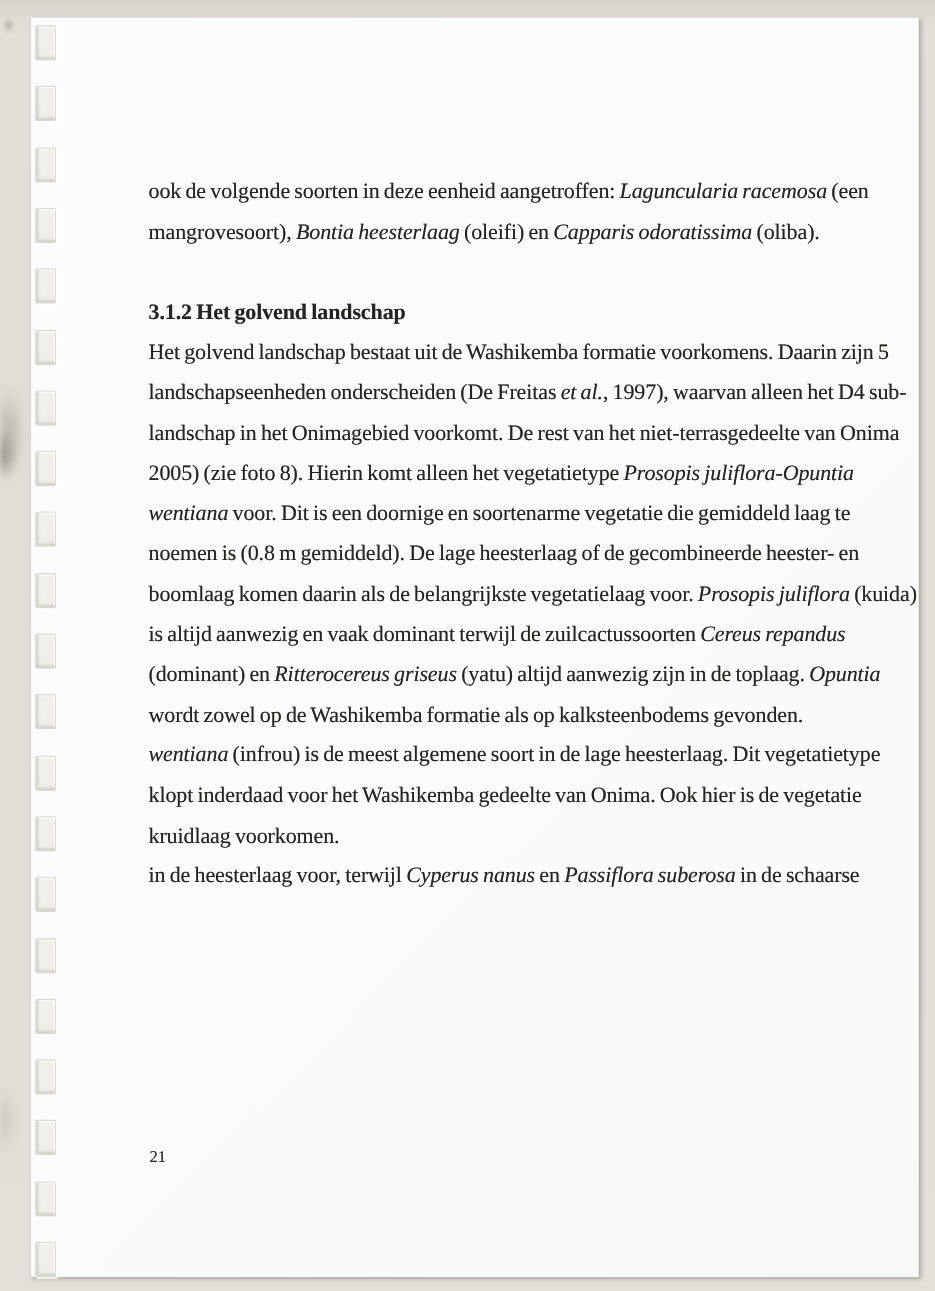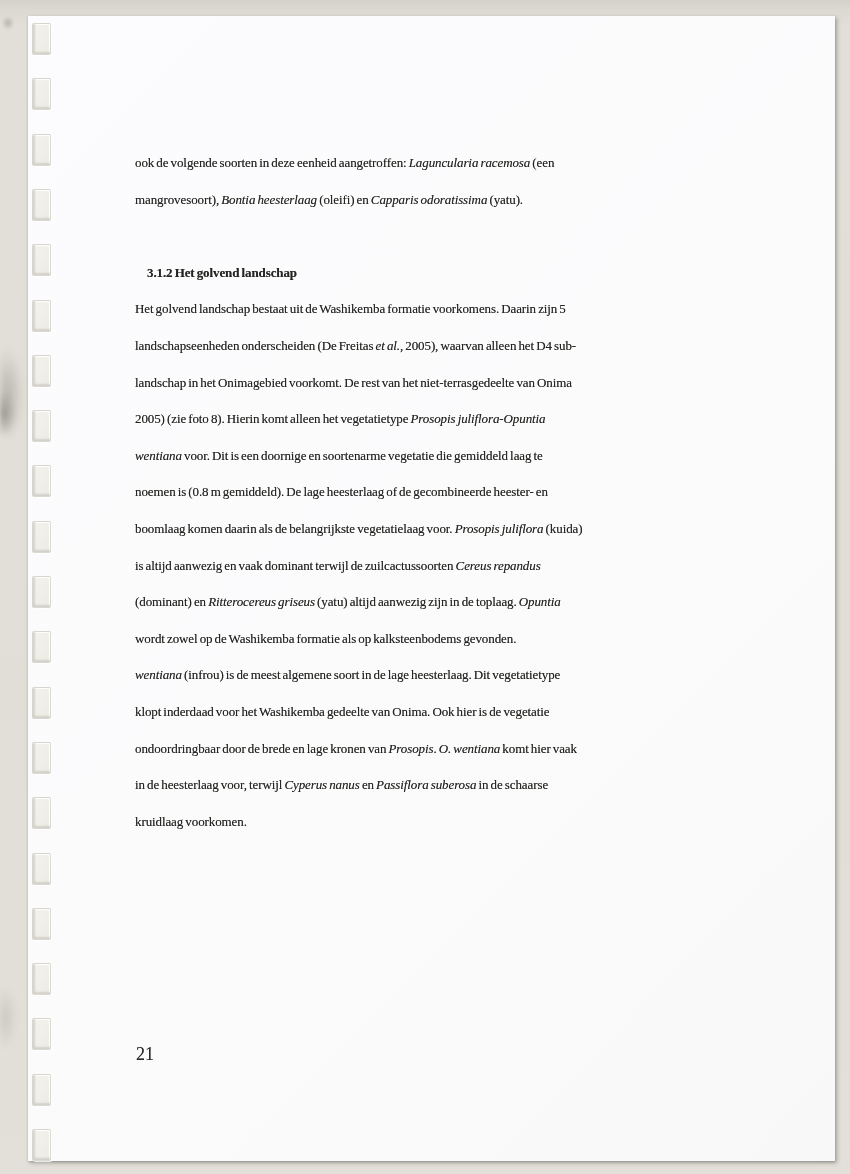--- a/index.html
+++ b/index.html
@@ -54,49 +54,48 @@
     filter: blur(2px); }
   .smudge.s3 { left: 2px; top: 16px; width: 12px; height: 14px;
     background: radial-gradient(ellipse, rgba(110, 108, 98, 0.4), rgba(110,108,98,0) 70%);
     filter: blur(1.5px); }
   .smudge.s4 { left: 0; top: 986px; width: 18px; height: 64px;
     background: radial-gradient(ellipse at 25% 50%, rgba(135, 133, 123, 0.26), rgba(135,133,123,0) 70%);
     filter: blur(3px); }
   .text-block {
     position: absolute;
     left: 107px;
-    top: 129px;
+    top: 140px;
     width: 640px;
     color: #252421;
-    font-size: 13px;
+    font-size: 20px;
     line-height: 36.6px;
     letter-spacing: -0.1px;
     word-spacing: -1px;
     text-shadow: 0 0 0.5px rgba(40, 38, 35, 0.55);
   }
   .line {
     height: 36.6px;
     white-space: nowrap;
   }
   .line.heading {
     font-weight: bold;
-    margin-left: 12px;
   }
   .line.indent {
     padding-left: 40px;
   }
   .it {
     font-style: italic;
   }
   .page-number {
     position: absolute;
     left: 108px;
     top: 1028px;
     color: #2b2a27;
-    font-size: 18px;
+    font-size: 15px;
     text-shadow: 0 0 0.5px rgba(40, 38, 35, 0.5);
     text-align: center;
   }
 </style>
 </head>
 <body style="background-color: rgb(225, 222, 215);">
 
 <div class="smudge s1"></div>
 <div class="smudge s2"></div>
 <div class="smudge s3"></div>
@@ -121,33 +120,32 @@
       <div class="hole" style="top: 781.2px;"></div>
       <div class="hole" style="top: 836.5px;"></div>
       <div class="hole" style="top: 891.8px;"></div>
       <div class="hole" style="top: 947.1px;"></div>
       <div class="hole" style="top: 1002.4px;"></div>
       <div class="hole" style="top: 1057.7px;"></div>
       <div class="hole" style="top: 1113px;"></div>
     </div>
   <div class="text-block" style="color: rgb(37, 36, 33);">
       <div class="line"><span>ook de volgende soorten in deze eenheid aangetroffen: </span><span class="it">Laguncularia racemosa</span><span> (een</span></div>
-      <div class="line"><span>mangrovesoort), </span><span class="it">Bontia heesterlaag</span><span> (oleifi) en </span><span class="it">Capparis odoratissima</span><span> (yatu).</span></div>
+      <div class="line"><span>mangrovesoort), </span><span class="it">Bontia heesterlaag</span><span> (oleifi) en </span><span class="it">Capparis odoratissima</span><span> (oliba).</span></div>
       <div class="line"></div>
       <div class="line heading"><span>3.1.2 Het golvend landschap</span></div>
       <div class="line"><span>Het golvend landschap bestaat uit de Washikemba formatie voorkomens. Daarin zijn 5</span></div>
-      <div class="line"><span>landschapseenheden onderscheiden (De Freitas </span><span class="it">et al.</span><span>, 2005), waarvan alleen het D4 sub-</span></div>
+      <div class="line"><span>landschapseenheden onderscheiden (De Freitas </span><span class="it">et al.</span><span>, 1997), waarvan alleen het D4 sub-</span></div>
       <div class="line"><span>landschap in het Onimagebied voorkomt. De rest van het niet-terrasgedeelte van Onima</span></div>
       <div class="line"><span>2005) (zie foto 8). Hierin komt alleen het vegetatietype </span><span class="it">Prosopis juliflora-Opuntia</span></div>
       <div class="line"><span class="it">wentiana</span><span> voor. Dit is een doornige en soortenarme vegetatie die gemiddeld laag te</span></div>
       <div class="line"><span>noemen is (0.8 m gemiddeld). De lage heesterlaag of de gecombineerde heester- en</span></div>
       <div class="line"><span>boomlaag komen daarin als de belangrijkste vegetatielaag voor. </span><span class="it">Prosopis juliflora</span><span> (kuida)</span></div>
       <div class="line"><span>is altijd aanwezig en vaak dominant terwijl de zuilcactussoorten </span><span class="it">Cereus repandus</span></div>
       <div class="line"><span>(dominant) en </span><span class="it">Ritterocereus griseus</span><span> (yatu) altijd aanwezig zijn in de toplaag. </span><span class="it">Opuntia</span></div>
       <div class="line"><span>wordt zowel op de Washikemba formatie als op kalksteenbodems gevonden.</span></div>
       <div class="line"><span class="it">wentiana</span><span> (infrou) is de meest algemene soort in de lage heesterlaag. Dit vegetatietype</span></div>
       <div class="line"><span>klopt inderdaad voor het Washikemba gedeelte van Onima. Ook hier is de vegetatie</span></div>
-      <div class="line"><span>ondoordringbaar door de brede en lage kronen van </span><span class="it">Prosopis</span><span>. </span><span class="it">O. wentiana</span><span> komt hier vaak</span></div>
+      <div class="line"><span>kruidlaag voorkomen.</span></div>
       <div class="line"><span>in de heesterlaag voor, terwijl </span><span class="it">Cyperus nanus</span><span> en </span><span class="it">Passiflora suberosa</span><span> in de schaarse</span></div>
-      <div class="line"><span>kruidlaag voorkomen.</span></div>
     </div>
   <div class="page-number">21</div>
 </div>
 
 </body></html>

